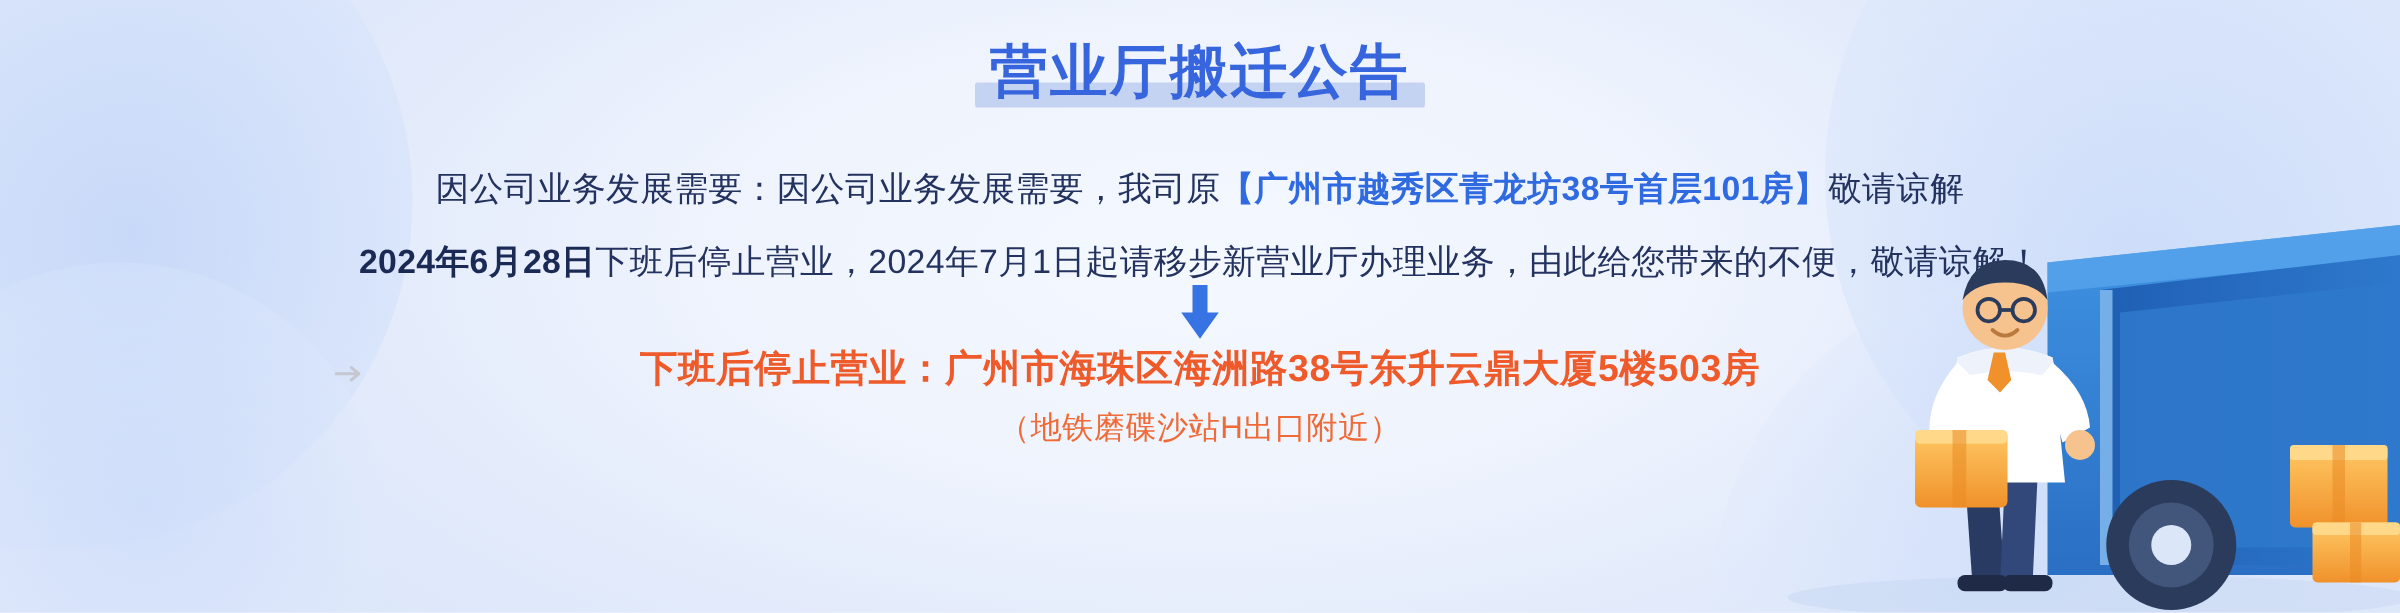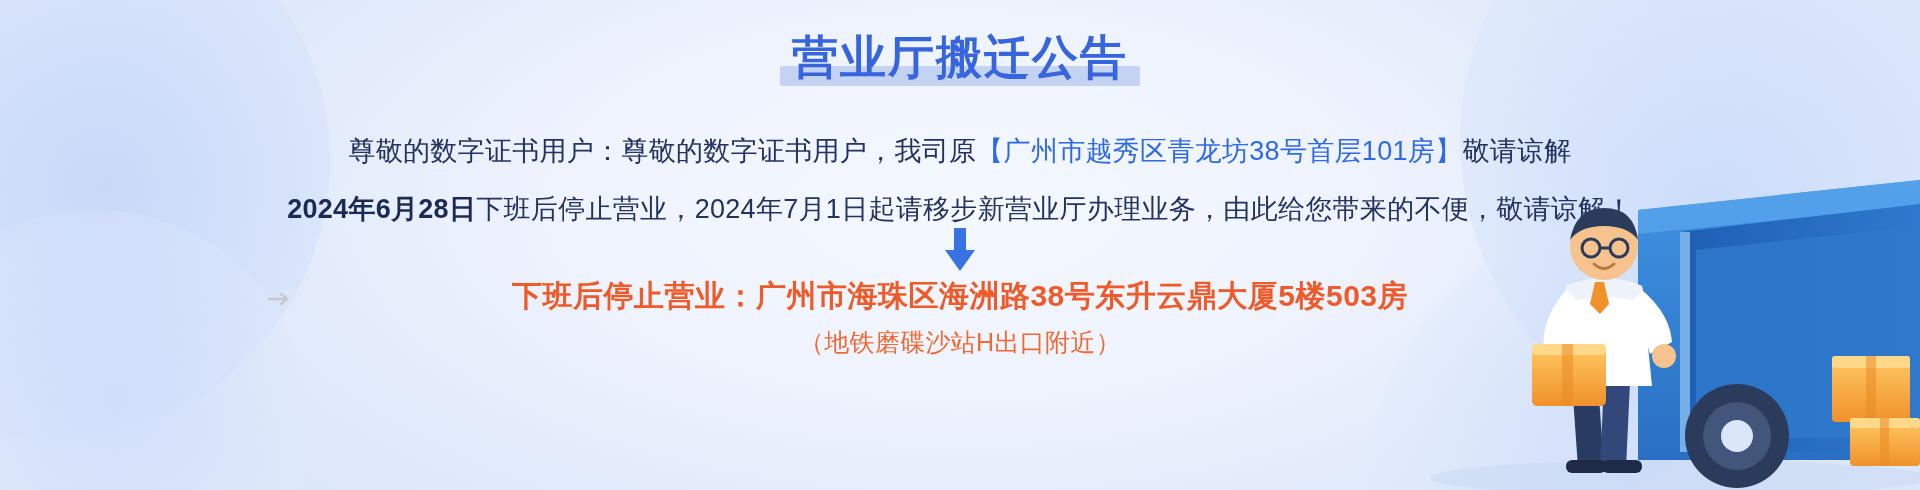--- a/index.html
+++ b/index.html
@@ -38,21 +38,21 @@
     font-size:46px;line-height:62px;font-weight:bold;color:#3665dd;
     letter-spacing:2px;white-space:nowrap;
   }
 
   
   #body-wrap{position:absolute;left:0;right:0;top:122px;text-align:center;}
   .body-line{
     font-size:27px;line-height:58px;color:#23325e;white-space:nowrap;
     letter-spacing:.3px;
   }
-  .hl-blue{color:#2f6ae0;font-weight:normal;}
+  .hl-blue{color:#2f6ae0;font-weight:bold;}
   .hl-navy{color:#1b2a55;font-weight:bold;}
 
   
   #arrow-wrap{position:absolute;left:0;right:0;top:228px;text-align:center;height:46px;}
   #arrow-wrap svg{display:inline-block;}
 
   
   #addr-wrap{position:absolute;left:0;right:0;top:272px;text-align:center;}
   .addr-main{
     font-size:30px;line-height:48px;font-weight:bold;color:#ef5a2a;
@@ -81,21 +81,21 @@
 
   <div id="title-wrap">
     <span class="title-inner">
       <span class="title-hl"></span>
       <span class="title-text">营业厅搬迁公告</span>
     </span>
   </div>
 
   <div id="body-wrap">
     <div class="body-line">
-      <span>尊敬的数字证书用户：尊敬的数字证书用户，我司原</span><span class="hl-blue">【广州市越秀区青龙坊38号首层101房】</span><span>敬请谅解</span>
+      <span>因公司业务发展需要：因公司业务发展需要，我司原</span><span class="hl-blue">【广州市越秀区青龙坊38号首层101房】</span><span>敬请谅解</span>
     </div>
     <div class="body-line">
       <span class="hl-navy">2024年6月28日</span><span>下班后停止营业，2024年7月1日起请移步新营业厅办理业务，由此给您带来的不便，敬请谅解！</span>
     </div>
   </div>
 
   <div id="arrow-wrap">
     <svg width="34" height="44" viewBox="0 0 34 44">
       <path d="M11 0 h12 v22 h9 L17 43 L2 22 h9 z" fill="#3773e3"></path>
     </svg>

